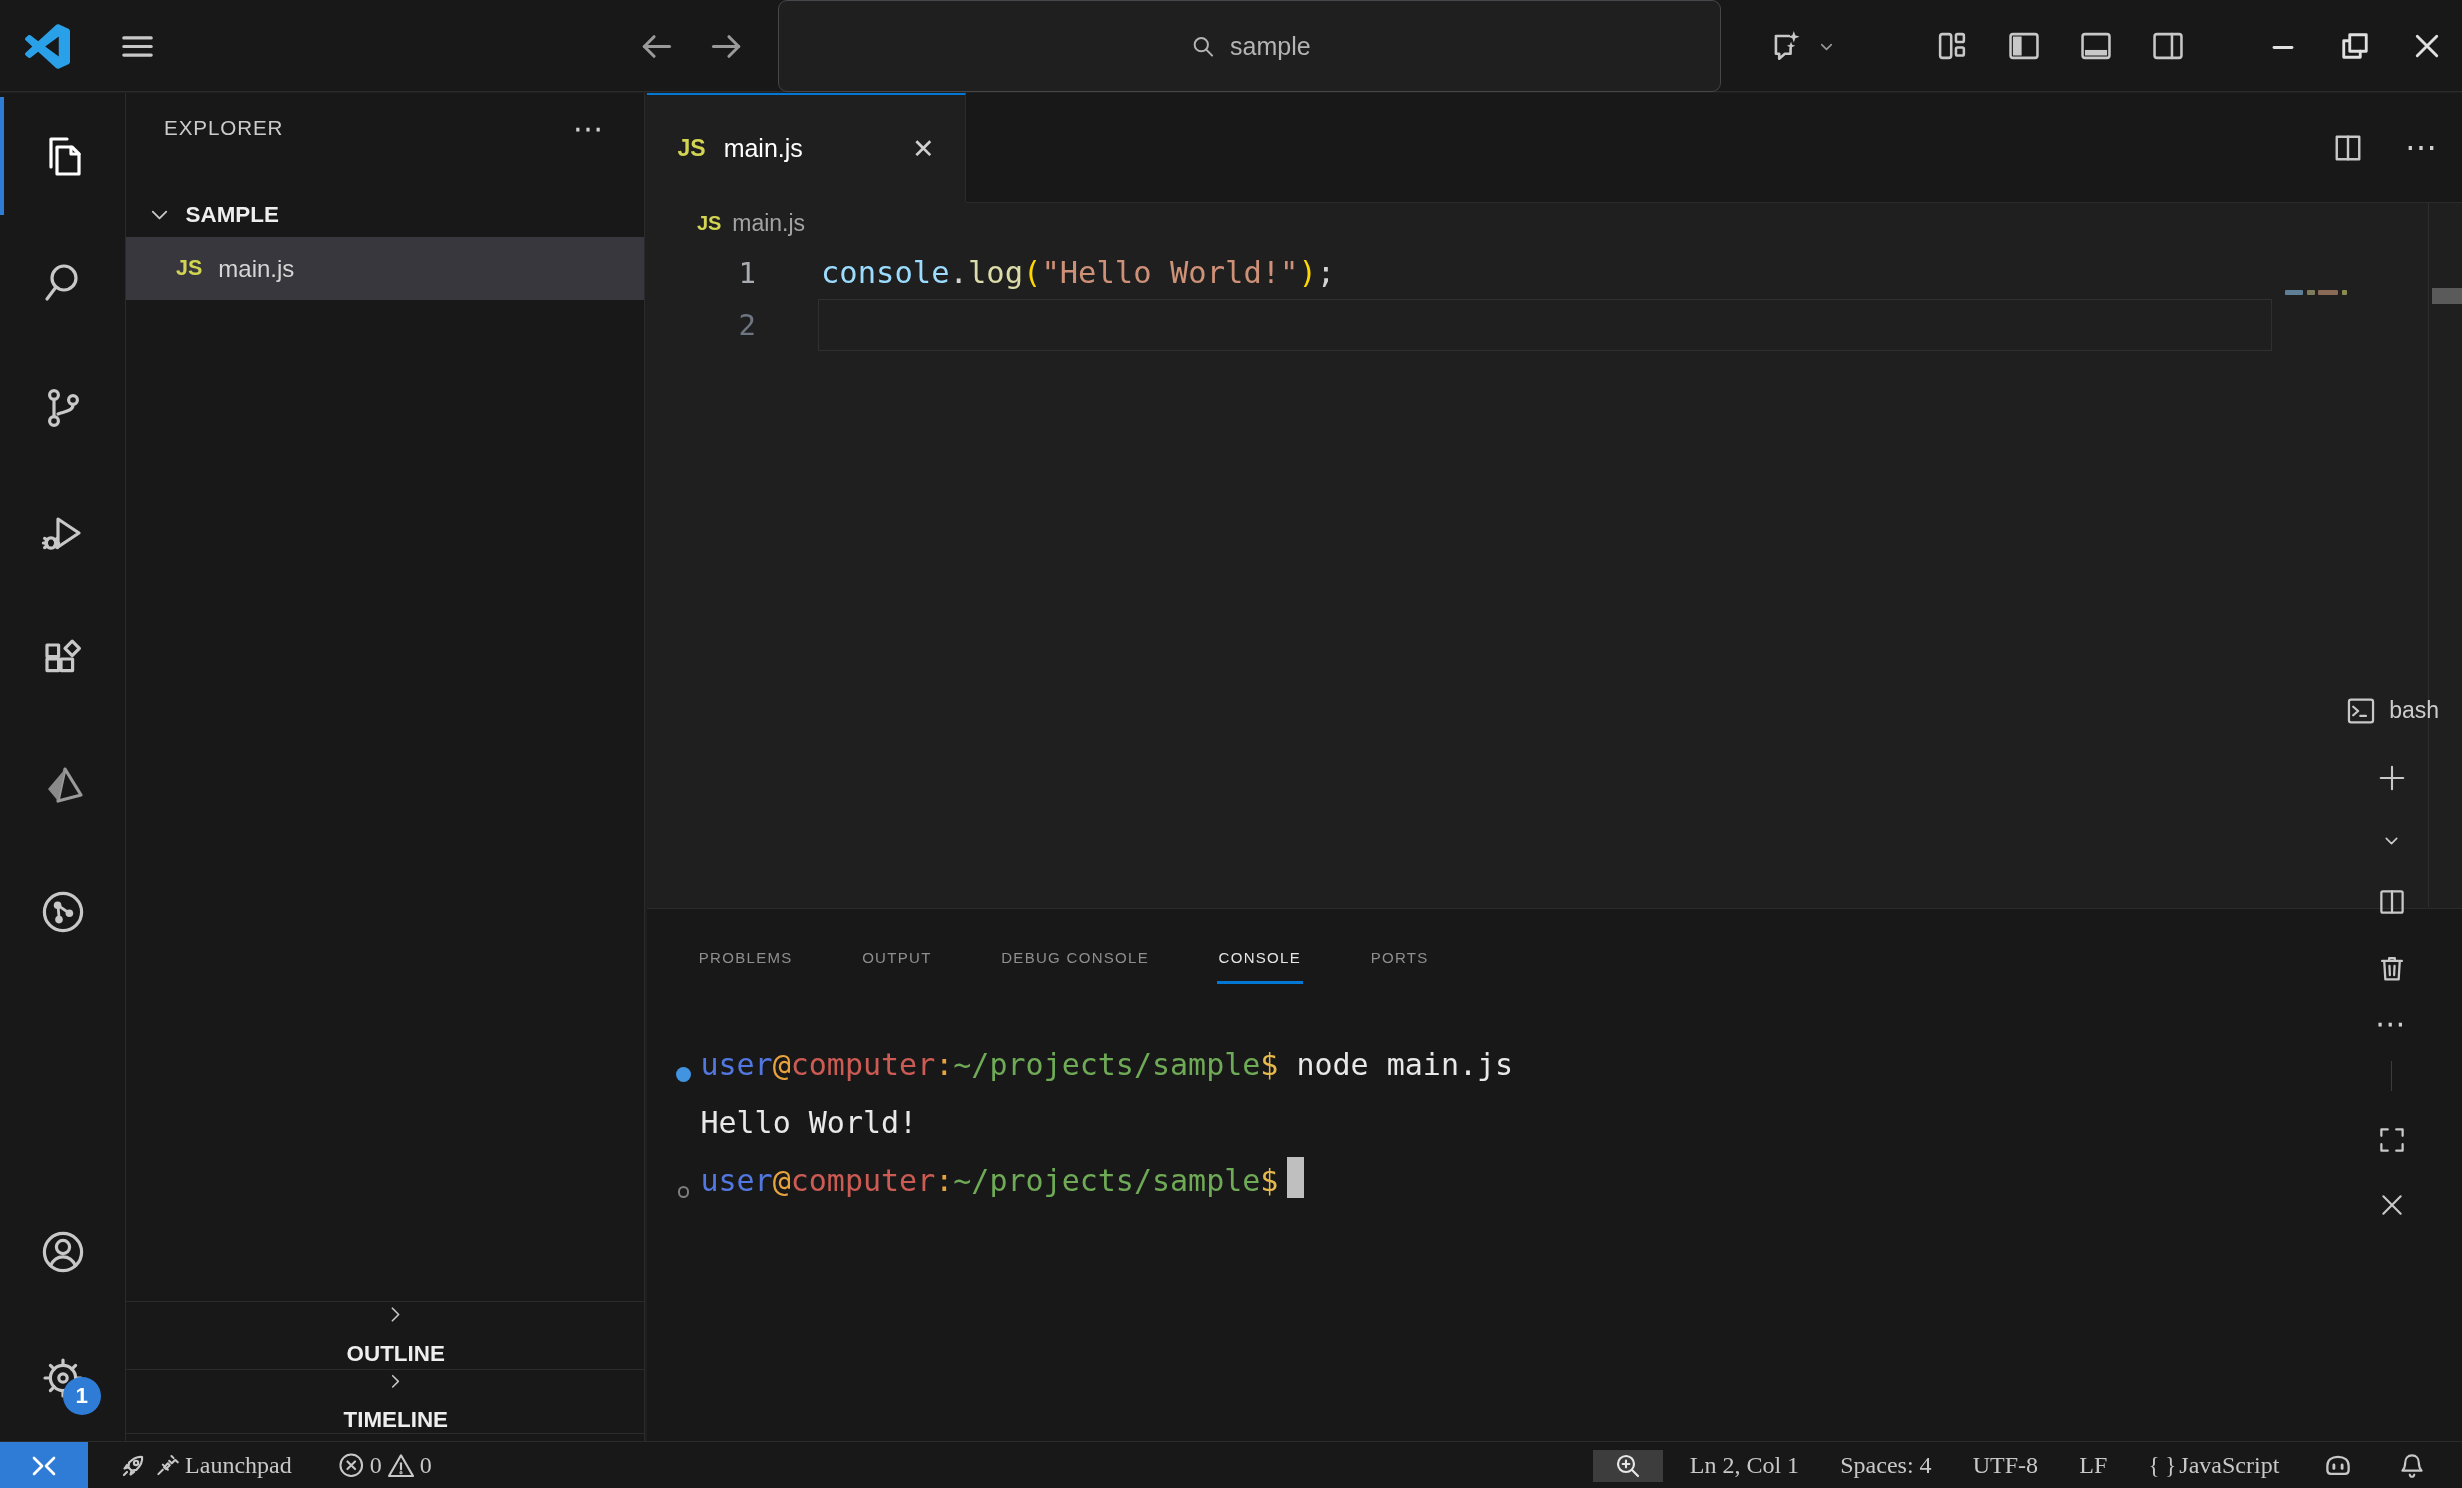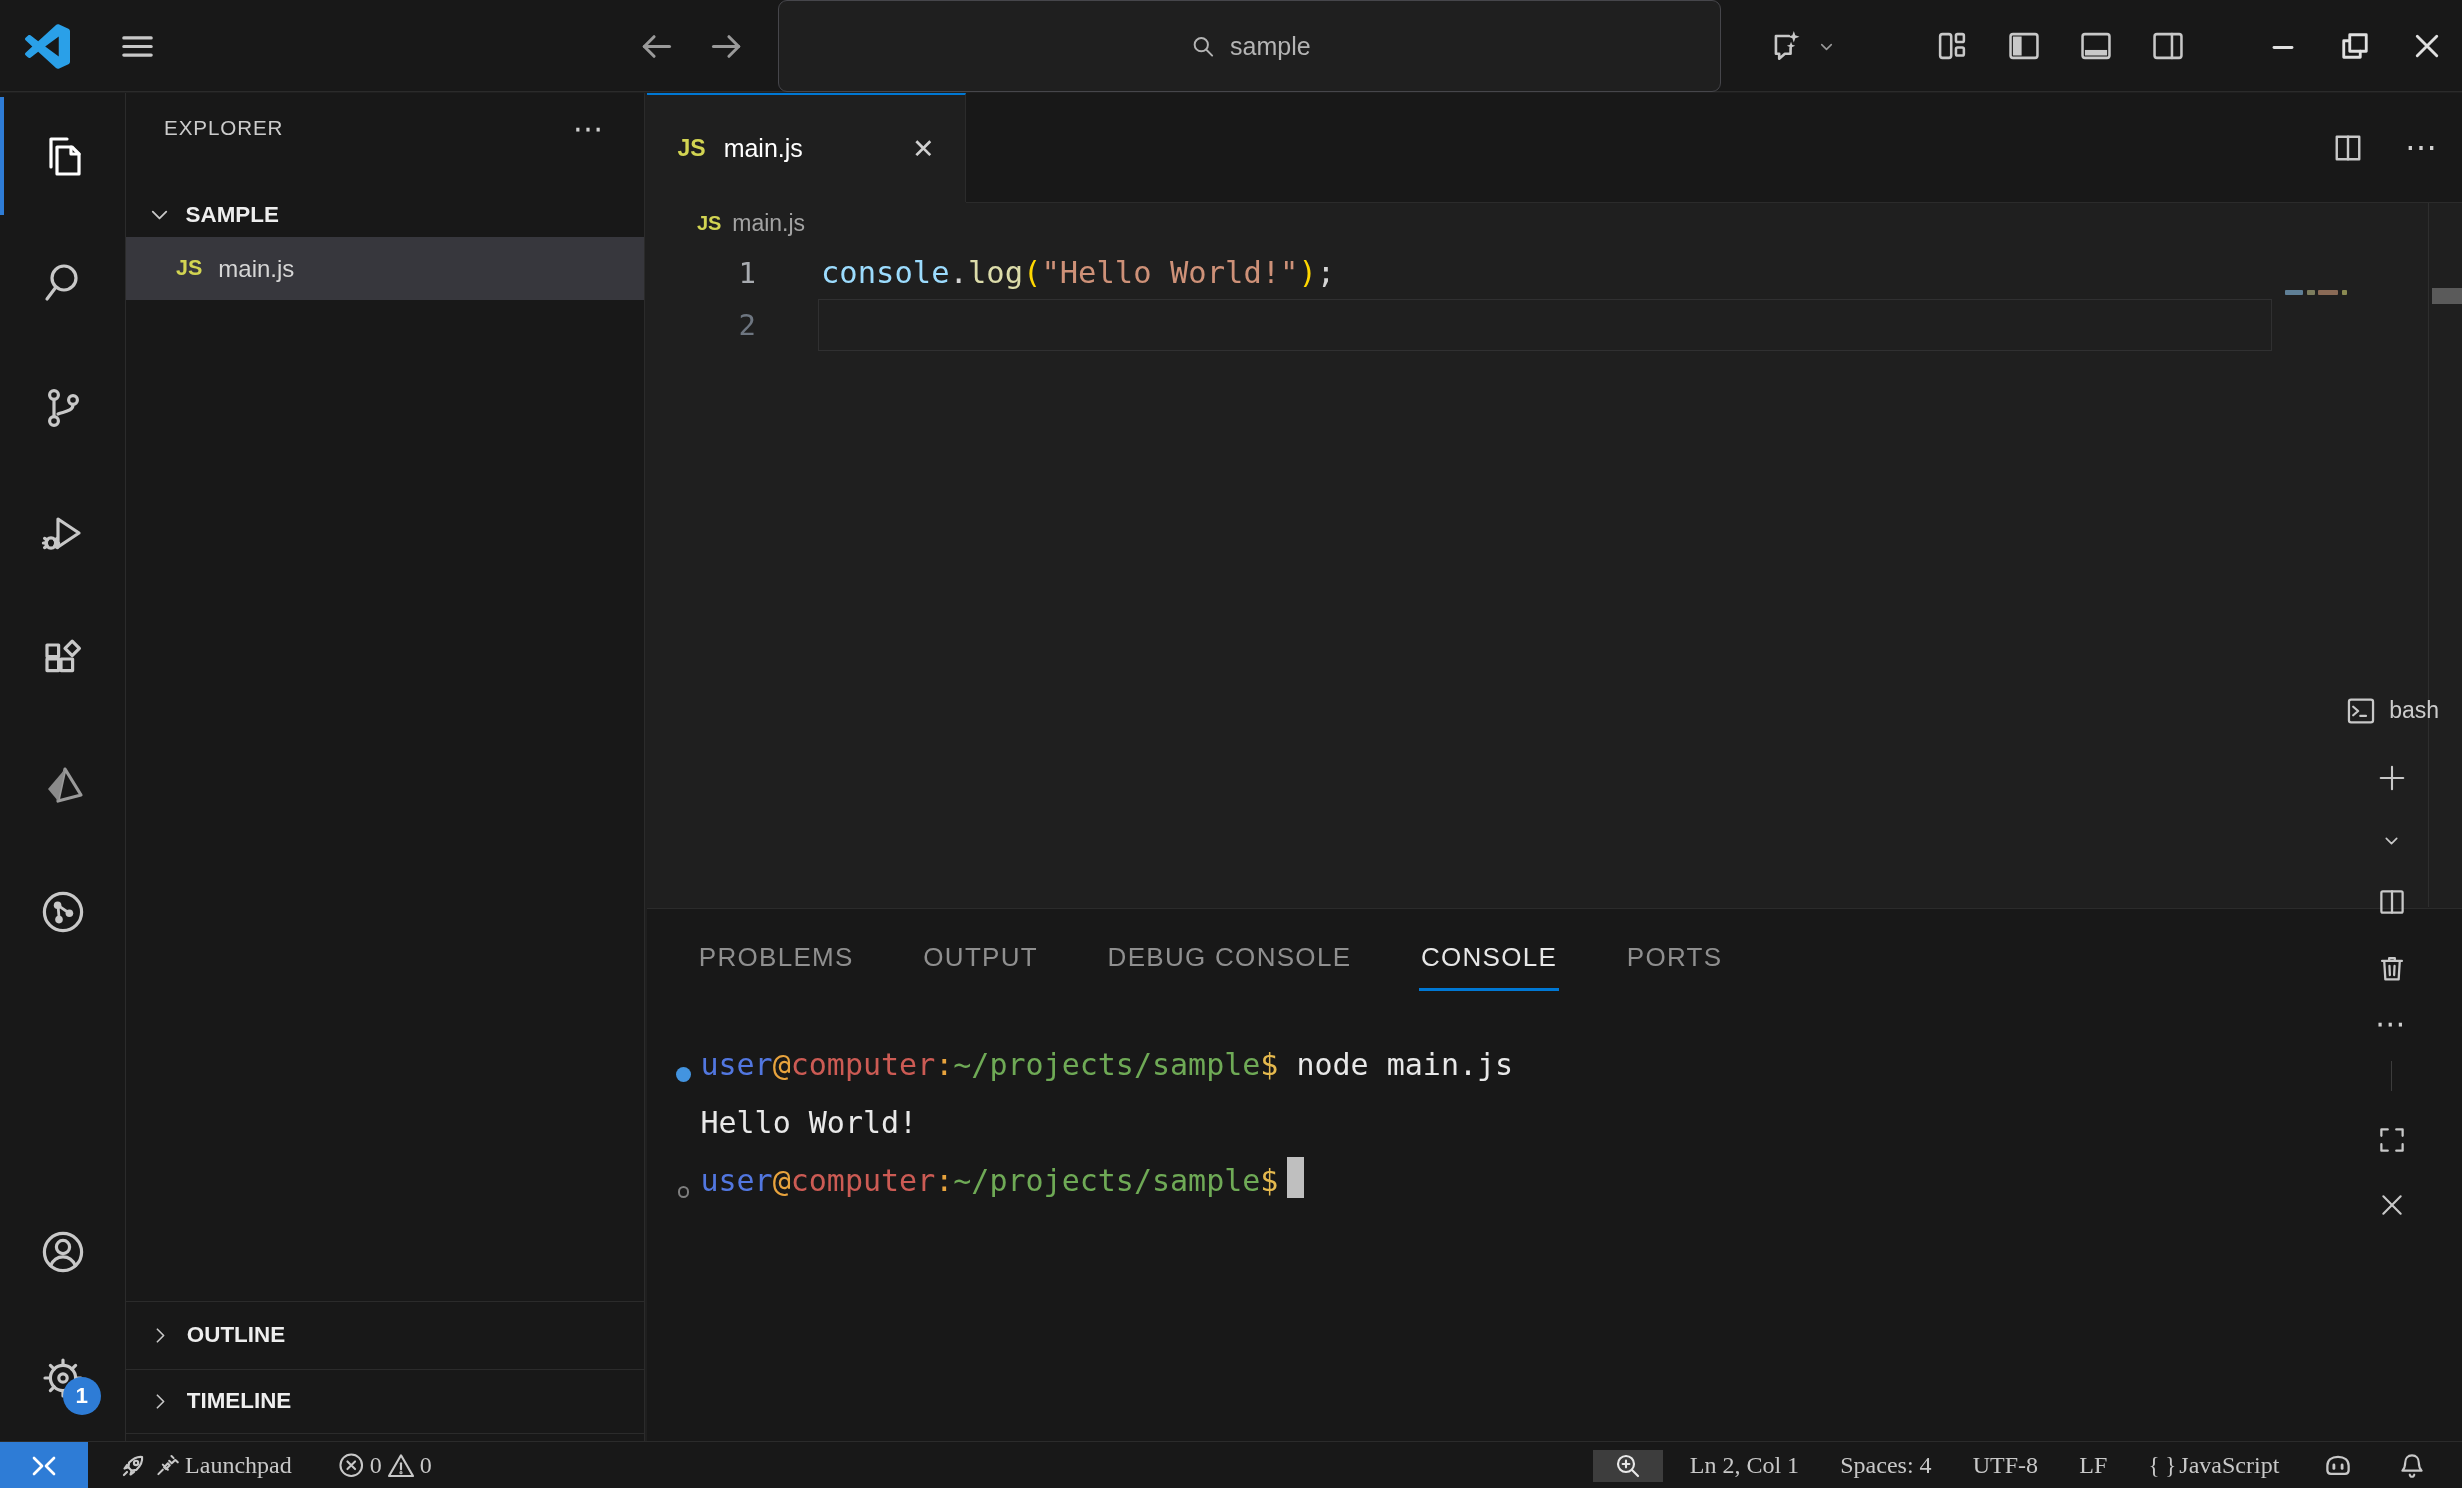--- a/index.html
+++ b/index.html
@@ -36,21 +36,21 @@
     color:#fff; font-size:22.4px; display:flex; align-items:center; justify-content:center; font-weight:bold; }
 
   
   .sidebar { position:absolute; top:93px; left:126px; width:519px; bottom:48px; background:#181818; border-right:0.9px solid #2b2b2b; }
   .sb-header { height:70px; display:flex; align-items:center; padding:0 38px 0 38px; color:#cccccc; font-size:20.6px; letter-spacing:0.9px; }
   .sb-header .more { margin-left:auto; font-size:30.5px; letter-spacing:2.7px; color:#cfcfcf; cursor:pointer; line-height:0.4; }
   .sb-section { height:45px; margin-top:29px; display:flex; align-items:center; gap:12.6px; padding-left:20px; color:#eeeeee; font-weight:bold; font-size:22.4px; cursor:pointer; }
   .sb-file { height:63px; display:flex; align-items:center; gap:16px; padding-left:50px; background:#37373d; color:#d6d6d6; font-size:24px; cursor:pointer; }
   .js-badge { color:var(--js-yellow); font-weight:bold; font-size:21.5px; }
   .sb-bottom { position:absolute; left:0; right:0; bottom:7.2px; }
-  .sb-collapsed { height:68px; display:flex; align-items:center; gap:14.3px; padding-left:21.5px; border-top:0.9px solid #2b2b2b; color:#eeeeee; font-weight:bold; font-size:22.4px; cursor:pointer; }
+  .sb-collapsed { height:68px; display:flex; align-items:center; gap:14.3px; padding-left:21.5px; border-top:0.9px solid #2b2b2b; color:#eeeeee; font-weight:bold; font-size:22.4px; cursor:pointer;flex-direction:column; }
   .sb-collapsed:last-child { border-bottom:0.9px solid #2b2b2b; height:65px; }
 
   
   .editor-group { position:absolute; top:93px; left:647px; right:0; height:814px; background:#1f1f1f; }
   .tabbar { height:109px; background:#181818; display:flex; }
   .tabbar-border { position:absolute; top:109px; left:319px; right:0; height:0.9px; background:#2b2b2b; }
   .tab { width:319px; height:109px; background:#1f1f1f; border-top:2.7px solid var(--accent); border-right:0.9px solid #2b2b2b;
     display:flex; align-items:center; gap:18px; padding:0 30.5px; cursor:pointer; }
   .tab .label { color:#ffffff; font-size:25px; }
   .tab .close { margin-left:auto; color:#d0d0d0; font-size:27px; cursor:pointer; }
@@ -66,21 +66,21 @@
   .current-line-box { position:absolute; left:171px; top:54px; width:1454px; height:52px; border:1.8px solid #303031; pointer-events:none; }
   .minimap { position:absolute; top:45px; left:1638px; display:flex; gap:3.6px; cursor:pointer; }
   .minimap span { height:5.4px; border-radius:0.9px; display:block; }
   .editor-scrollbar { position:absolute; top:110px; bottom:0; right:0; width:34px; border-left:0.9px solid #2e2e2e; }
   .editor-scrollbar .slider { position:absolute; top:85px; left:2.7px; width:30px; height:16px; background:#5a5a5a; cursor:pointer; }
 
   
   .panel { position:absolute; top:908px; left:647px; right:0; bottom:48px; background:#181818; border-top:0.9px solid #2b2b2b; }
   .panel-header { height:97px; display:flex; align-items:center; padding:0 23px 0 50px; }
   .panel-tabs { display:flex; gap:66px; }
-  .panel-tab { font-size:26px; letter-spacing:1.3px; color:#8f8f8f; position:relative; cursor:pointer; padding:12.6px 1.8px; }
+  .panel-tab { font-size:15px; letter-spacing:1.3px; color:#8f8f8f; position:relative; cursor:pointer; padding:12.6px 1.8px; }
   .panel-tab.active { color:#e7e7e7; }
   .panel-tab.active::after { content:""; position:absolute; left:0; right:0; bottom:-5.4px; height:2.7px; background:var(--accent); }
   .panel-actions { margin-left:auto; display:flex; align-items:center; gap:32px;flex-direction:column; }
   .panel-actions .shell { display:flex; align-items:center; gap:10.8px; color:#cccccc; font-size:23px; cursor:pointer; }
   .panel-actions .more { color:#cfcfcf; font-size:30.5px; letter-spacing:2.7px; line-height:0.4; cursor:pointer; }
   .panel-actions .divider { width:0.9px; height:30.5px; background:#3c3c3c; }
   .pbtn { cursor:pointer; display:flex; align-items:center; }
   .term { padding:18px 0 0 25px; font-family:"DejaVu Sans Mono", monospace; font-size:30px; }
   .term-line { height:58px; display:flex; align-items:flex-end; white-space:pre; }
   .term-dec { width:23px; flex:0 0 auto; display:flex; align-items:center; justify-content:center; margin-right:5.4px; cursor:pointer; }

